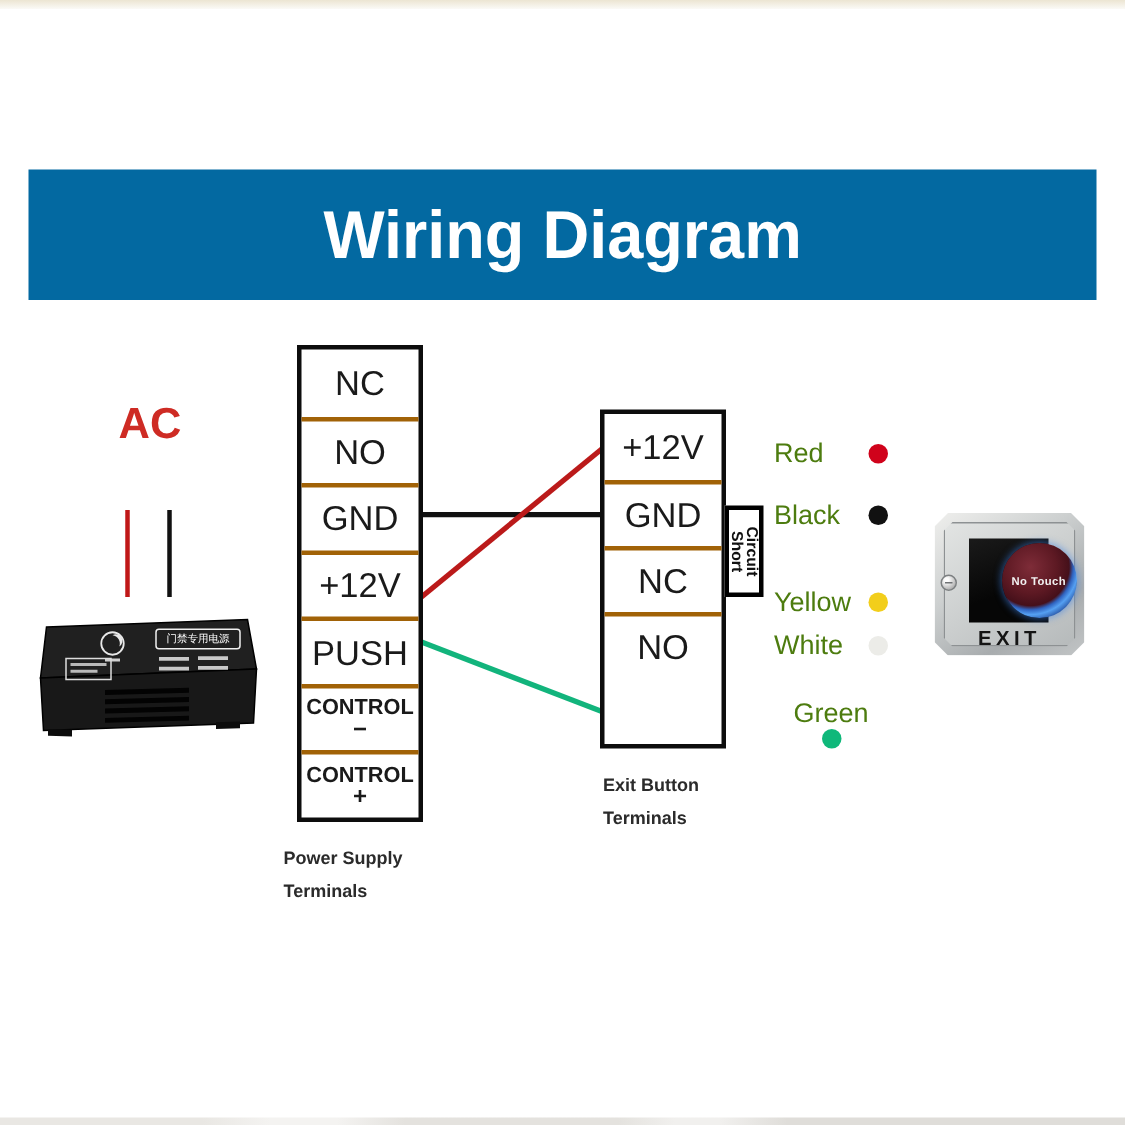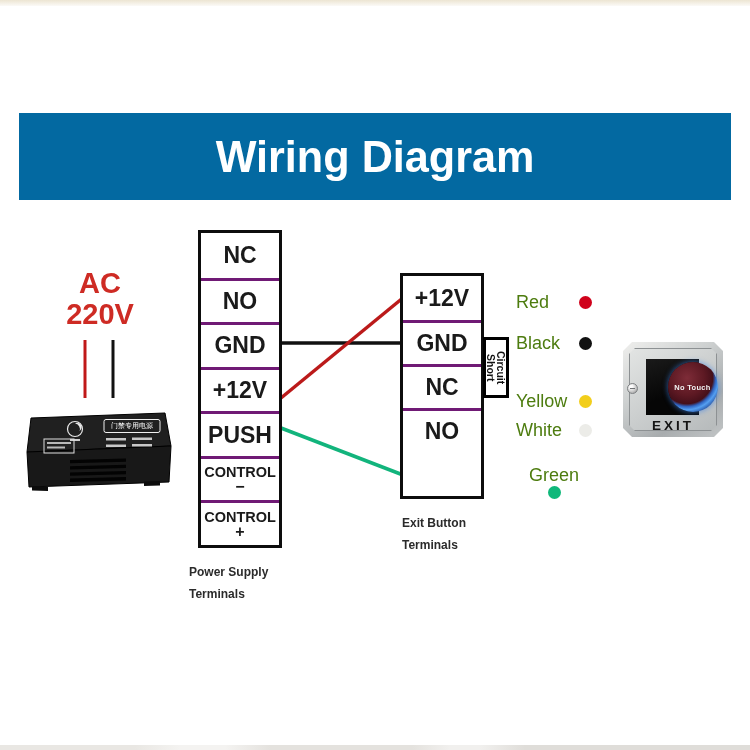--- a/index.html
+++ b/index.html
@@ -18,22 +18,22 @@
   .ac-label{position:absolute;left:40px;top:268px;width:120px;text-align:center;
     font-weight:700;font-size:29px;line-height:31px;}
   
   .wires{position:absolute;left:0;top:0;}
   
   .tblock{position:absolute;background:#fff;border:3px solid #0d0d0d;
     display:grid;box-sizing:border-box;}
   .tblock-power{left:198px;top:230px;width:84px;height:318px;grid-template-rows:repeat(7,1fr);}
   .tblock-exit{left:400px;top:273px;width:84px;height:226px;grid-template-rows:repeat(5,1fr);}
   .cell{display:flex;flex-direction:column;align-items:center;justify-content:center;
-    font-size:23px;color:#1a1a1a;letter-spacing:0px;font-weight:bold;}
-  .cell + .cell{border-top:3px solid #701a75;}
+    font-size:23px;color:#1a1a1a;letter-spacing:0px;}
+  .cell + .cell{border-top:3px solid #a16207;}
   .cell.small{font-size:14.5px;font-weight:700;line-height:15px;}
   .cell .sub{font-size:16px;font-weight:700;line-height:14px;}
   
   .short-box{position:absolute;left:483px;top:337px;width:26px;height:61px;
     background:#fff;border:3px solid #000;box-sizing:border-box;
     display:flex;align-items:center;justify-content:center;}
   .short-text{writing-mode:vertical-lr;text-orientation:sideways;
     font-size:10.5px;font-weight:700;line-height:10px;color:#111;
     letter-spacing:0px;text-align:center;white-space:pre-line;}
   
@@ -76,21 +76,20 @@
 
   <div class="top-strip"></div>
   <div class="bottom-strip"></div>
 
   <div class="banner" style="background-color: #0369a1;">
     <div class="banner-title" style="color: rgb(255, 255, 255);">Wiring Diagram</div>
   </div>
 
   <div class="ac-label" style="color: rgb(206, 43, 36);">
     <div>AC</div>
-    <div>220V</div>
   </div>
 
   <svg class="wires" width="750" height="750">
     <line x1="85" y1="340" x2="85" y2="398" stroke-width="3" style="stroke: rgb(192, 24, 24);"></line>
     <line x1="113" y1="340" x2="113" y2="398" stroke-width="3" style="stroke: rgb(17, 17, 17);"></line>
     <line x1="281" y1="343" x2="402" y2="343" stroke-width="3.5" style="stroke: rgb(17, 17, 17);"></line>
     <line x1="281" y1="398" x2="404" y2="297" stroke-width="3.5" style="stroke: rgb(187, 26, 26);"></line>
     <line x1="281" y1="428" x2="403" y2="475" stroke-width="3.5" style="stroke: rgb(18, 180, 124);"></line>
   </svg>
 

